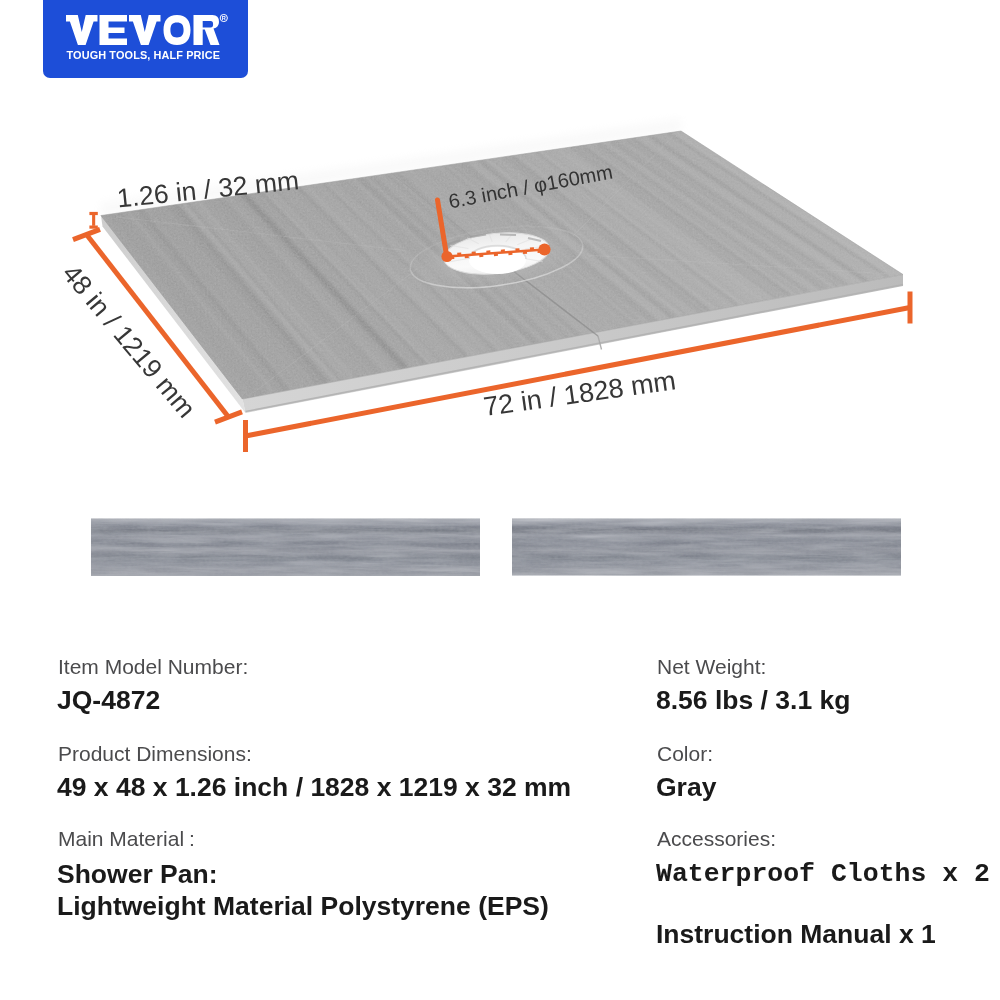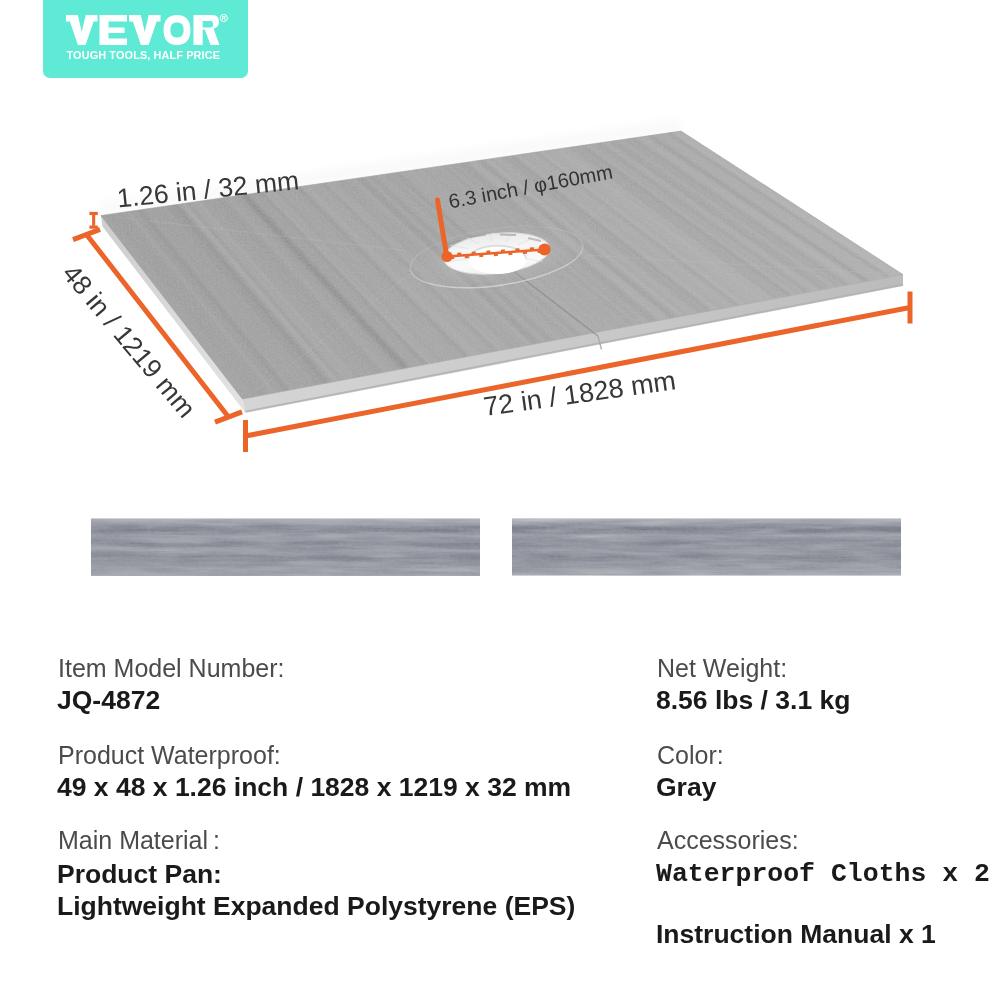--- a/index.html
+++ b/index.html
@@ -1,18 +1,18 @@
 <!DOCTYPE html>
 <html><head><meta charset="utf-8">
 <style>
   html,body{margin:0;padding:0;width:1000px;height:1000px;background:#ffffff;overflow:hidden;}
   *{box-sizing:border-box;}
   body{font-family:"Liberation Sans", sans-serif;}
   .abs{position:absolute;}
-  .lab{position:absolute;font-size:25px;color:#4b4b4d;line-height:1;white-space:nowrap;}
+  .lab{position:absolute;font-size:21px;color:#4b4b4d;line-height:1;white-space:nowrap;}
   .val{position:absolute;font-size:26.5px;color:#1a1a1a;font-weight:bold;line-height:1;white-space:nowrap;text-align:right;}
 </style></head>
 <body>
 <svg class="abs" style="left:0;top:0" width="1000" height="1000" viewBox="0 0 1000 1000">
   <defs>
     <filter id="grain" x="-5%" y="-5%" width="110%" height="110%">
       <feTurbulence type="fractalNoise" baseFrequency="0.55" numOctaves="2" seed="11" stitchTiles="stitch"></feTurbulence>
       <feColorMatrix type="matrix" values="0 0 0 0 0.58  0 0 0 0 0.58  0 0 0 0 0.58  0.7 0.7 0.7 0 -0.55"></feColorMatrix>
       <feComposite operator="in" in2="SourceGraphic"></feComposite>
     </filter>
@@ -372,21 +372,21 @@
     <rect x="91" y="518.5" width="389" height="57.5" fill="#000" filter="url(#fabD)" opacity="0.5"></rect>
     <rect x="91" y="518.5" width="389" height="57.5" fill="#000" filter="url(#fabL)" opacity="0.45"></rect>
     <rect x="91" y="518.5" width="389" height="57.5" fill="#000" filter="url(#fabN)" opacity="0.3"></rect>
     <rect x="512" y="518.5" width="389" height="57" fill="url(#fabG)"></rect>
     <rect x="512" y="518.5" width="389" height="57" fill="#000" filter="url(#fabD)" opacity="0.5"></rect>
     <rect x="512" y="518.5" width="389" height="57" fill="#000" filter="url(#fabL)" opacity="0.45"></rect>
     <rect x="512" y="518.5" width="389" height="57" fill="#000" filter="url(#fabN)" opacity="0.3"></rect>
   </g>
 </svg>
 
-<div class="abs" style="left:42.5px;top:0;width:205px;height:77.5px;background:#5eead4;border-radius:0 0 7px 7px;">
+<div class="abs" style="left:42.5px;top:0;width:205px;height:77.5px;background:#1d4ed8;border-radius:0 0 7px 7px;">
   <svg class="abs" style="left:0;top:0" width="205" height="77.5" viewBox="0 0 205 77.5">
     <g fill="#ffffff" transform="translate(23,15)">
 
       <path d="M0,0 H11.8 L15.75,17 L19.7,0 H31.5 V6.5 H27.6 L19.6,30 H11.9 L3.9,6.5 H0 Z"></path>
 
       <g transform="translate(33.5,0)">
         <path d="M0,0 h27.5 v6.6 h-18.5 v5.8 h16 v5.5 h-16 v5.7 h18.5 v6.4 h-27.5 z"></path>
       </g>
 
       <g transform="translate(63,0)">
@@ -403,25 +403,25 @@
 
       <circle cx="157.8" cy="3" r="3.6" fill="none" stroke="#ffffff" stroke-width="1"></circle>
       <text x="157.8" y="5" font-size="5.6" text-anchor="middle" fill="#ffffff" font-weight="bold">R</text>
     </g>
     <text x="23.5" y="59" font-size="10.9" fill="#ffffff" font-weight="bold" letter-spacing="0.12">TOUGH TOOLS, HALF PRICE</text>
   </svg>
 </div>
 
 <div class="lab" style="left:58px;top:655.6px;">Item Model Number:</div>
 <div class="val" style="left:57px;top:687.1px;">JQ-4872</div>
-<div class="lab" style="left:58px;top:742.6px;">Product Waterproof:</div>
+<div class="lab" style="left:58px;top:742.6px;">Product Dimensions:</div>
 <div class="val" style="left:57px;top:774.1px;">49 x 48 x 1.26 inch / 1828 x 1219 x 32 mm</div>
 <div class="lab" style="left:58px;top:828.1px;">Main Material<span style="margin-left:5px">:</span></div>
-<div class="val" style="left:57px;top:860.6px;">Product Pan:</div>
-<div class="val" style="left:57px;top:892.6px;">Lightweight Expanded Polystyrene (EPS)</div>
+<div class="val" style="left:57px;top:860.6px;">Shower Pan:</div>
+<div class="val" style="left:57px;top:892.6px;">Lightweight Material Polystyrene (EPS)</div>
 
 <div class="lab" style="left:657px;top:655.6px;text-align:center;">Net Weight:</div>
 <div class="val" style="left:656px;top:687.1px;">8.56 lbs / 3.1 kg</div>
 <div class="lab" style="left:657px;top:742.6px;">Color:</div>
 <div class="val" style="left:656px;top:774.1px;">Gray</div>
 <div class="lab" style="left:657px;top:828.1px;">Accessories:</div>
 <div class="val" style="left:656px;top:860.6px;font-family:Liberation Mono, monospace;">Waterproof Cloths x 2</div>
 <div class="val" style="left:656px;top:892.6px;margin-top:28px;">Instruction Manual x 1</div>
 
 </body></html>

